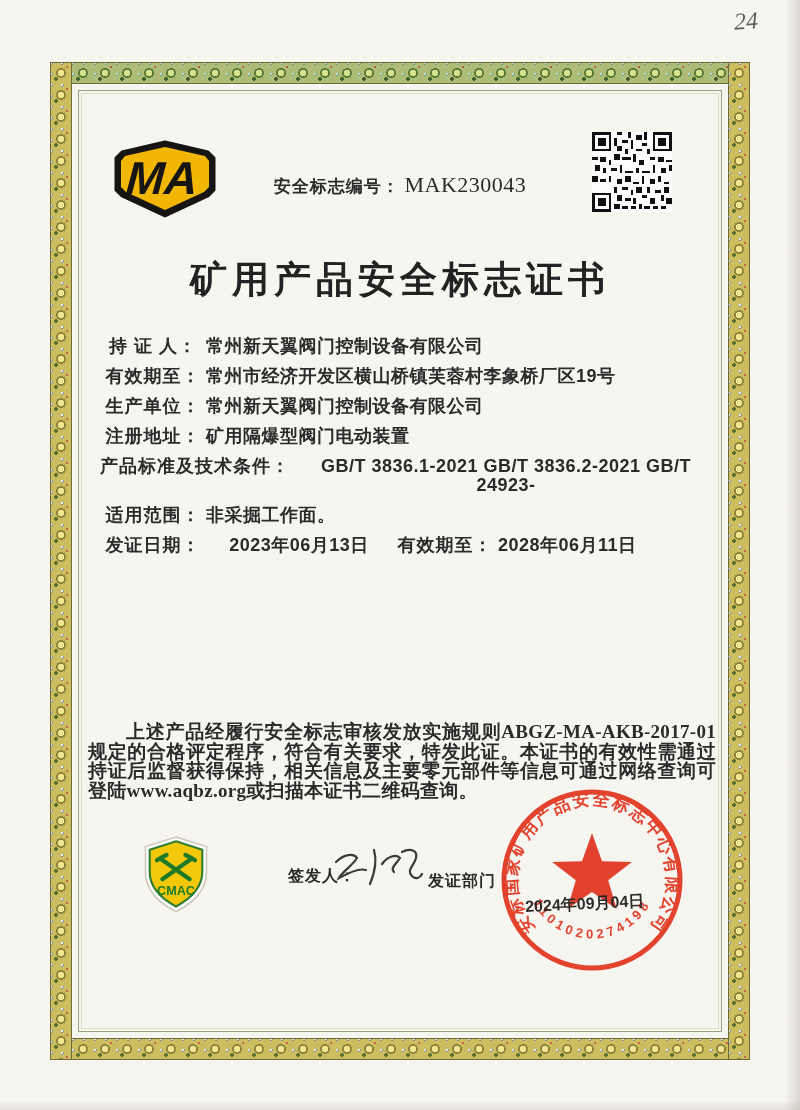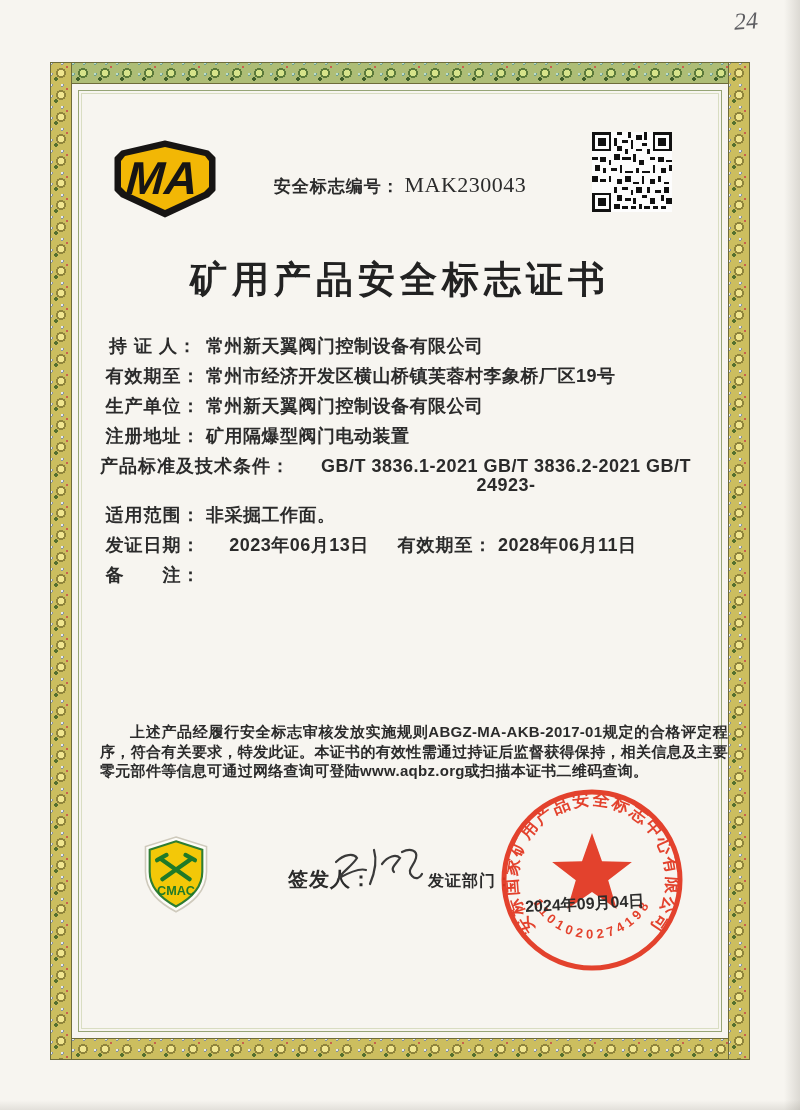--- a/index.html
+++ b/index.html
@@ -50,26 +50,26 @@
   .fields{position:absolute;left:100px;top:337px;width:616px;}
   .row{margin-bottom:11px;font-size:18px;line-height:19px;display:flex;align-items:flex-start;text-align:center;}
   .flabel{font-weight:bold;letter-spacing:1px;flex:none;min-width:106px;white-space:nowrap;}
   .fvalue{font-weight:bold;letter-spacing:.5px;}
   .row.std .flabel{min-width:0;margin-right:6px;}
   .row.std .fvalue{font-family:"Liberation Sans",sans-serif;}
   .daterow .fvalue.issue{width:186px;flex:none;}
   .daterow .flabel.valid{min-width:106px;}
 
   
-  .notice{position:absolute;left:100px;top:722px;width:628px;font-size:15px;line-height:19.5px;
-          font-weight:bold;text-align:justify;text-indent:2em;letter-spacing:.3px;}
+  .notice{position:absolute;left:88px;top:722px;width:628px;font-size:19px;line-height:19.5px;
+          font-weight:bold;text-align:justify;text-indent:2em;letter-spacing:.3px;font-family:Liberation Serif, serif;}
 
   
   .cmac-badge{position:absolute;left:142px;top:836px;width:68px;height:80px;}
-  .signer{position:absolute;left:288px;top:866px;font-size:20px;font-weight:bold;letter-spacing:1px;text-align:right;}
+  .signer{position:absolute;left:288px;top:866px;font-size:16px;font-weight:bold;letter-spacing:1px;text-align:right;}
   .signature{position:absolute;left:330px;top:840px;width:95px;height:58px;}
   .dept{position:absolute;left:428px;top:871px;font-size:16px;font-weight:bold;letter-spacing:1px;}
   .seal{position:absolute;left:497px;top:785px;width:190px;height:190px;opacity:.93;}
 </style>
 </head>
 <body>
 
 <div class="page">
 
   <div class="frame">
@@ -200,24 +200,20 @@
     <div class="row">
         <span class="flabel">适用范围：</span>
         <span class="fvalue">非采掘工作面。</span>
       </div>
     <div class="row daterow">
       <span class="flabel">发证日期：</span>
       <span class="fvalue issue">2023年06月13日</span>
       <span class="flabel valid">有效期至：</span>
       <span class="fvalue">2028年06月11日</span>
     </div>
-    <div class="row">
-        <span class="flabel">备　　注：</span>
-        <span class="fvalue"></span>
-      </div>
   </div>
 
   <div class="notice">上述产品经履行安全标志审核发放实施规则ABGZ-MA-AKB-2017-01规定的合格评定程序，符合有关要求，特发此证。本证书的有效性需通过持证后监督获得保持，相关信息及主要零元部件等信息可通过网络查询可登陆www.aqbz.org或扫描本证书二维码查询。</div>
 
   <svg class="cmac-badge" viewBox="0 0 64 76">
     <path d="M32 1 L61 10 V34 C61 53 47 64 32 72 C17 64 3 53 3 34 V10 Z" fill="#fdfcf8" stroke="#cfcabc" stroke-width="1.5"></path>
     <path d="M32 5 L57 13 V34 C57 50 45 60 32 67 C19 60 7 50 7 34 V13 Z" fill="#f3c808" stroke="#2e7d32" stroke-width="2"></path>
     <g stroke="#1f7a28" stroke-width="4" stroke-linecap="round">
       <line x1="18" y1="22" x2="45" y2="41"></line>
       <line x1="46" y1="22" x2="19" y2="41"></line>

